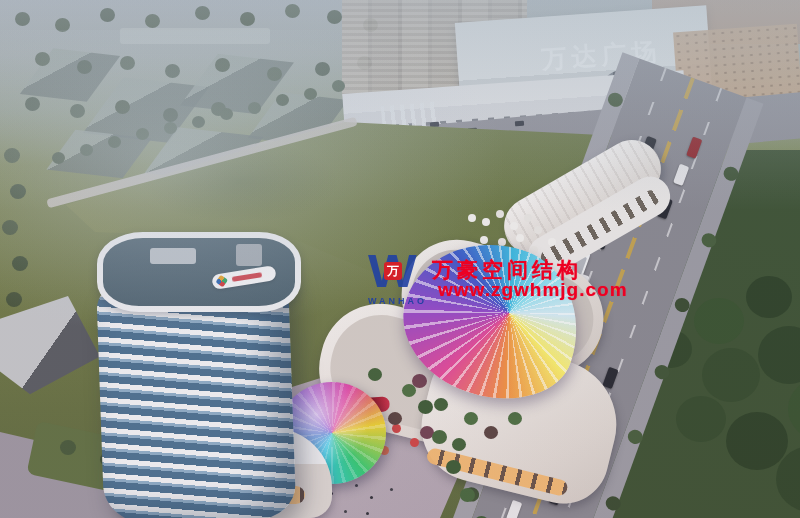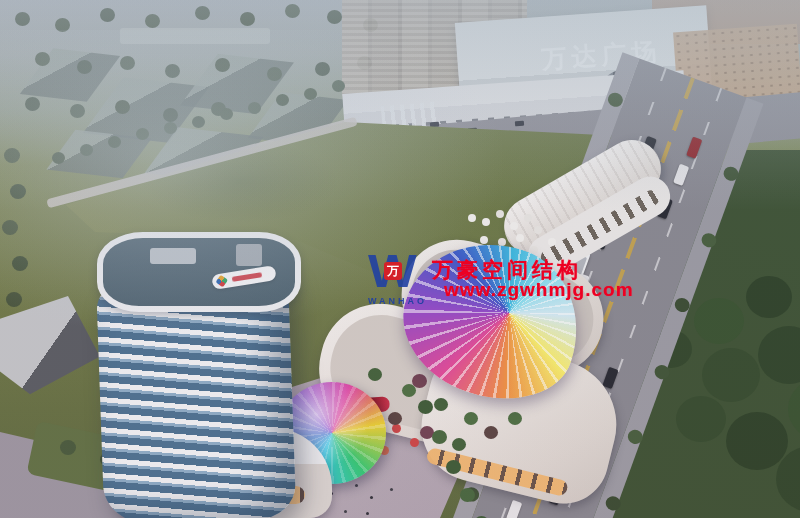--- a/index.html
+++ b/index.html
@@ -187,21 +187,21 @@
   
   .wm{left:368px;top:252px;width:220px;height:60px;}
   .wm-w{position:absolute;left:0;top:-4px;font-size:46px;font-weight:900;transform:scaleX(1.12);
     transform-origin:left;color:rgba(32,64,162,.9);line-height:1;}
   .wm-badge{position:absolute;left:16px;top:10px;width:18px;height:18px;border-radius:3px;background:#d42028;
     color:#fff;font-size:12px;font-weight:bold;text-align:center;line-height:18px;}
   .wm-caption{position:absolute;left:0;top:44px;font-size:9px;font-weight:bold;letter-spacing:3px;
     color:rgba(32,64,162,.95);}
   .wm-line1{position:absolute;left:64px;top:4px;font-size:21px;font-weight:bold;letter-spacing:4px;
     color:#ec0022;white-space:nowrap;text-shadow:0 0 1px rgba(255,30,60,.7);text-align:right;}
-  .wm-line2{position:absolute;left:76px;top:27px;font-size:19px;font-weight:bold;letter-spacing:1px;
+  .wm-line2{position:absolute;left:70px;top:27px;font-size:19px;font-weight:bold;letter-spacing:1px;
     color:#ec0022;white-space:nowrap;text-shadow:0 0 1px rgba(255,30,60,.7);}
 </style>
 </head>
 <body>
 
 <div id="stage">
 
   <div class="abs district-nw">
     <div class="blk b1"></div>
     <div class="blk b2"></div>

